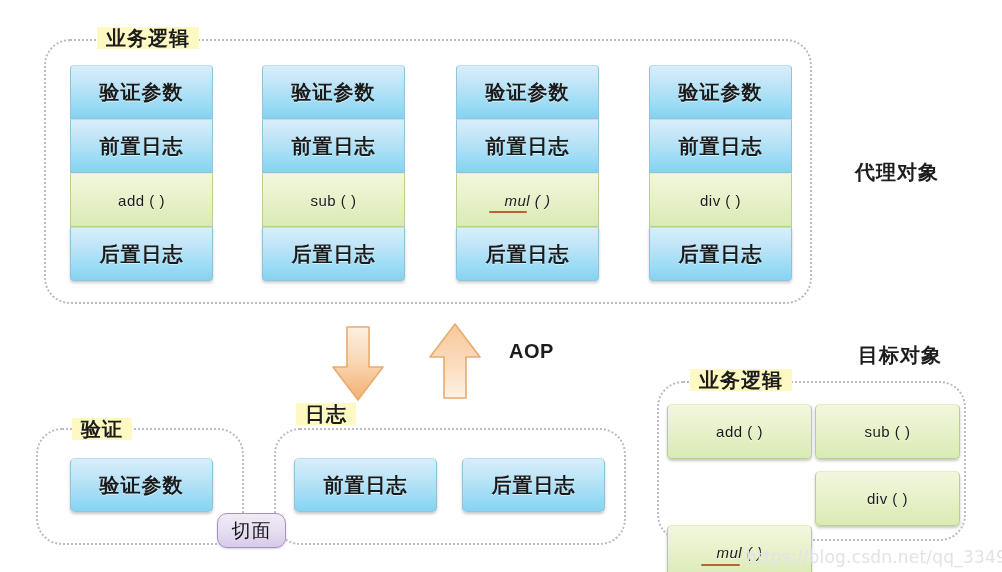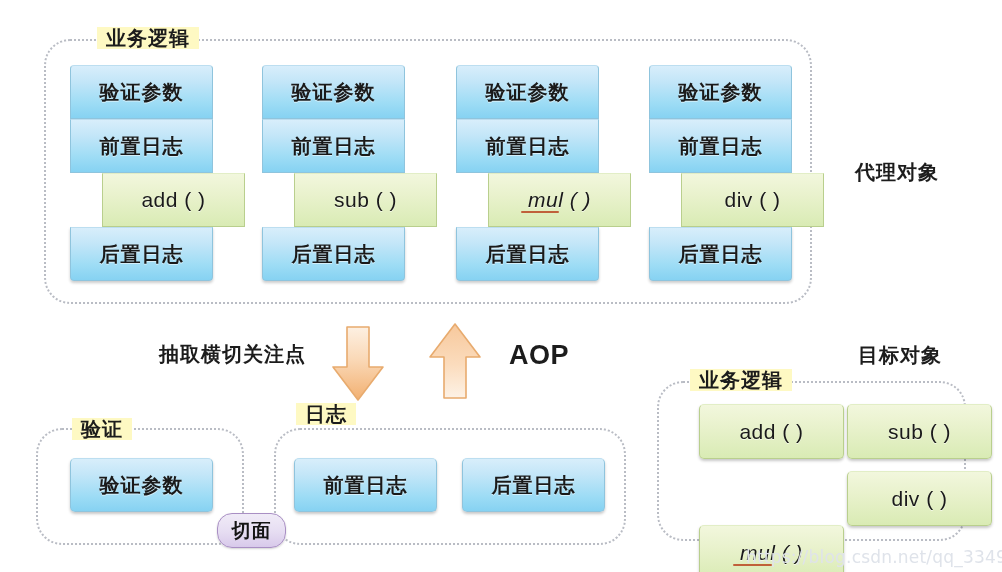--- a/index.html
+++ b/index.html
@@ -49,24 +49,23 @@
     font-weight:bold;
     font-size:20px;
     letter-spacing:1px;
     text-shadow:0 1px 0 rgba(255,255,255,.55);
   }
   .cell-green{
     background:linear-gradient(180deg,#f2f7dd 0%,#e9f2cd 40%,#d9ebb4 100%);
     border:1px solid #b9cf8d;
     border-top-color:#e2eec6;
     color:#1a1a1a;
-    font-size:21px;
+    font-size:15px;
     letter-spacing:.5px;
     text-shadow:0 1px 0 rgba(255,255,255,.6);
-    margin-left:32px;
   }
   
   .stack-top{border-radius:4px 4px 0 0;}
   .stack-bot{border-radius:0 0 4px 4px;box-shadow:0 2px 3px rgba(0,0,0,.20);}
   .stack-mid{border-radius:0;}
 
   .rounded-box{
     border-radius:5px;
     box-shadow:0 2px 3px rgba(0,0,0,.22);
   }
@@ -82,35 +81,35 @@
 
   
   .txt{
     position:absolute;
     white-space:nowrap;
     color:#1c1c1c;
     font-weight:bold;
     letter-spacing:1px;
   }
   .txt-cn{font-size:20px;}
-  .txt-aop{font-size:27px;font-weight:bold;letter-spacing:.5px;}
+  .txt-aop{font-size:20px;font-weight:bold;letter-spacing:.5px;}
 
   
   .arrow{position:absolute;}
 
   
   .badge{
     position:absolute;
     box-sizing:border-box;
     display:flex;align-items:center;justify-content:center;
     background:linear-gradient(180deg,#f0ebf7 0%,#e6ddf2 55%,#d8c9ea 100%);
     border:1px solid #a98fc4;
-    border-radius:15px;
+    border-radius:10px;
     color:#151515;
-    font-weight:bold;
+    font-weight:normal;
     font-size:19px;
     letter-spacing:1px;
     box-shadow:0 1px 2px rgba(0,0,0,.18);
   }
 
   
   .watermark{
     position:absolute;
     color:#dfe3ea;
     font-size:17px;
@@ -144,21 +143,20 @@
     <span>mul ( )</span>
     <span class="squiggle" style="left:32px;width:38px;"></span>
   </div>
   <div class="cell cell-blue stack-bot" style="left:456px;top:227px;width:143px;height:54px;">后置日志</div>
 
   <div class="cell cell-blue stack-top" style="left:649px;top:65px;width:143px;height:54px;">验证参数</div>
   <div class="cell cell-blue stack-mid" style="left:649px;top:119px;width:143px;height:54px;">前置日志</div>
   <div class="cell cell-green stack-mid" style="left:649px;top:173px;width:143px;height:54px;">div ( )</div>
   <div class="cell cell-blue stack-bot" style="left:649px;top:227px;width:143px;height:54px;">后置日志</div>
 
-  <div class="txt txt-cn" style="left:159px;top:341px;">抽取横切关注点</div>
 
   <svg class="arrow" style="left:331px;top:325px;" width="54" height="78" viewBox="0 0 54 78">
     <defs>
       <linearGradient id="gdown" x1="0" y1="0" x2="0" y2="1">
         <stop offset="0%" stop-color="#fdf0e2"></stop>
         <stop offset="45%" stop-color="#fad8b6"></stop>
         <stop offset="100%" stop-color="#f2b071"></stop>
       </linearGradient>
     </defs>
     <path d="M16,2 L38,2 L38,42 L52,42 L27,75 L2,42 L16,42 Z" fill="url(#gdown)" stroke="#e8ab6e" stroke-width="1.6" stroke-linejoin="round"></path>

